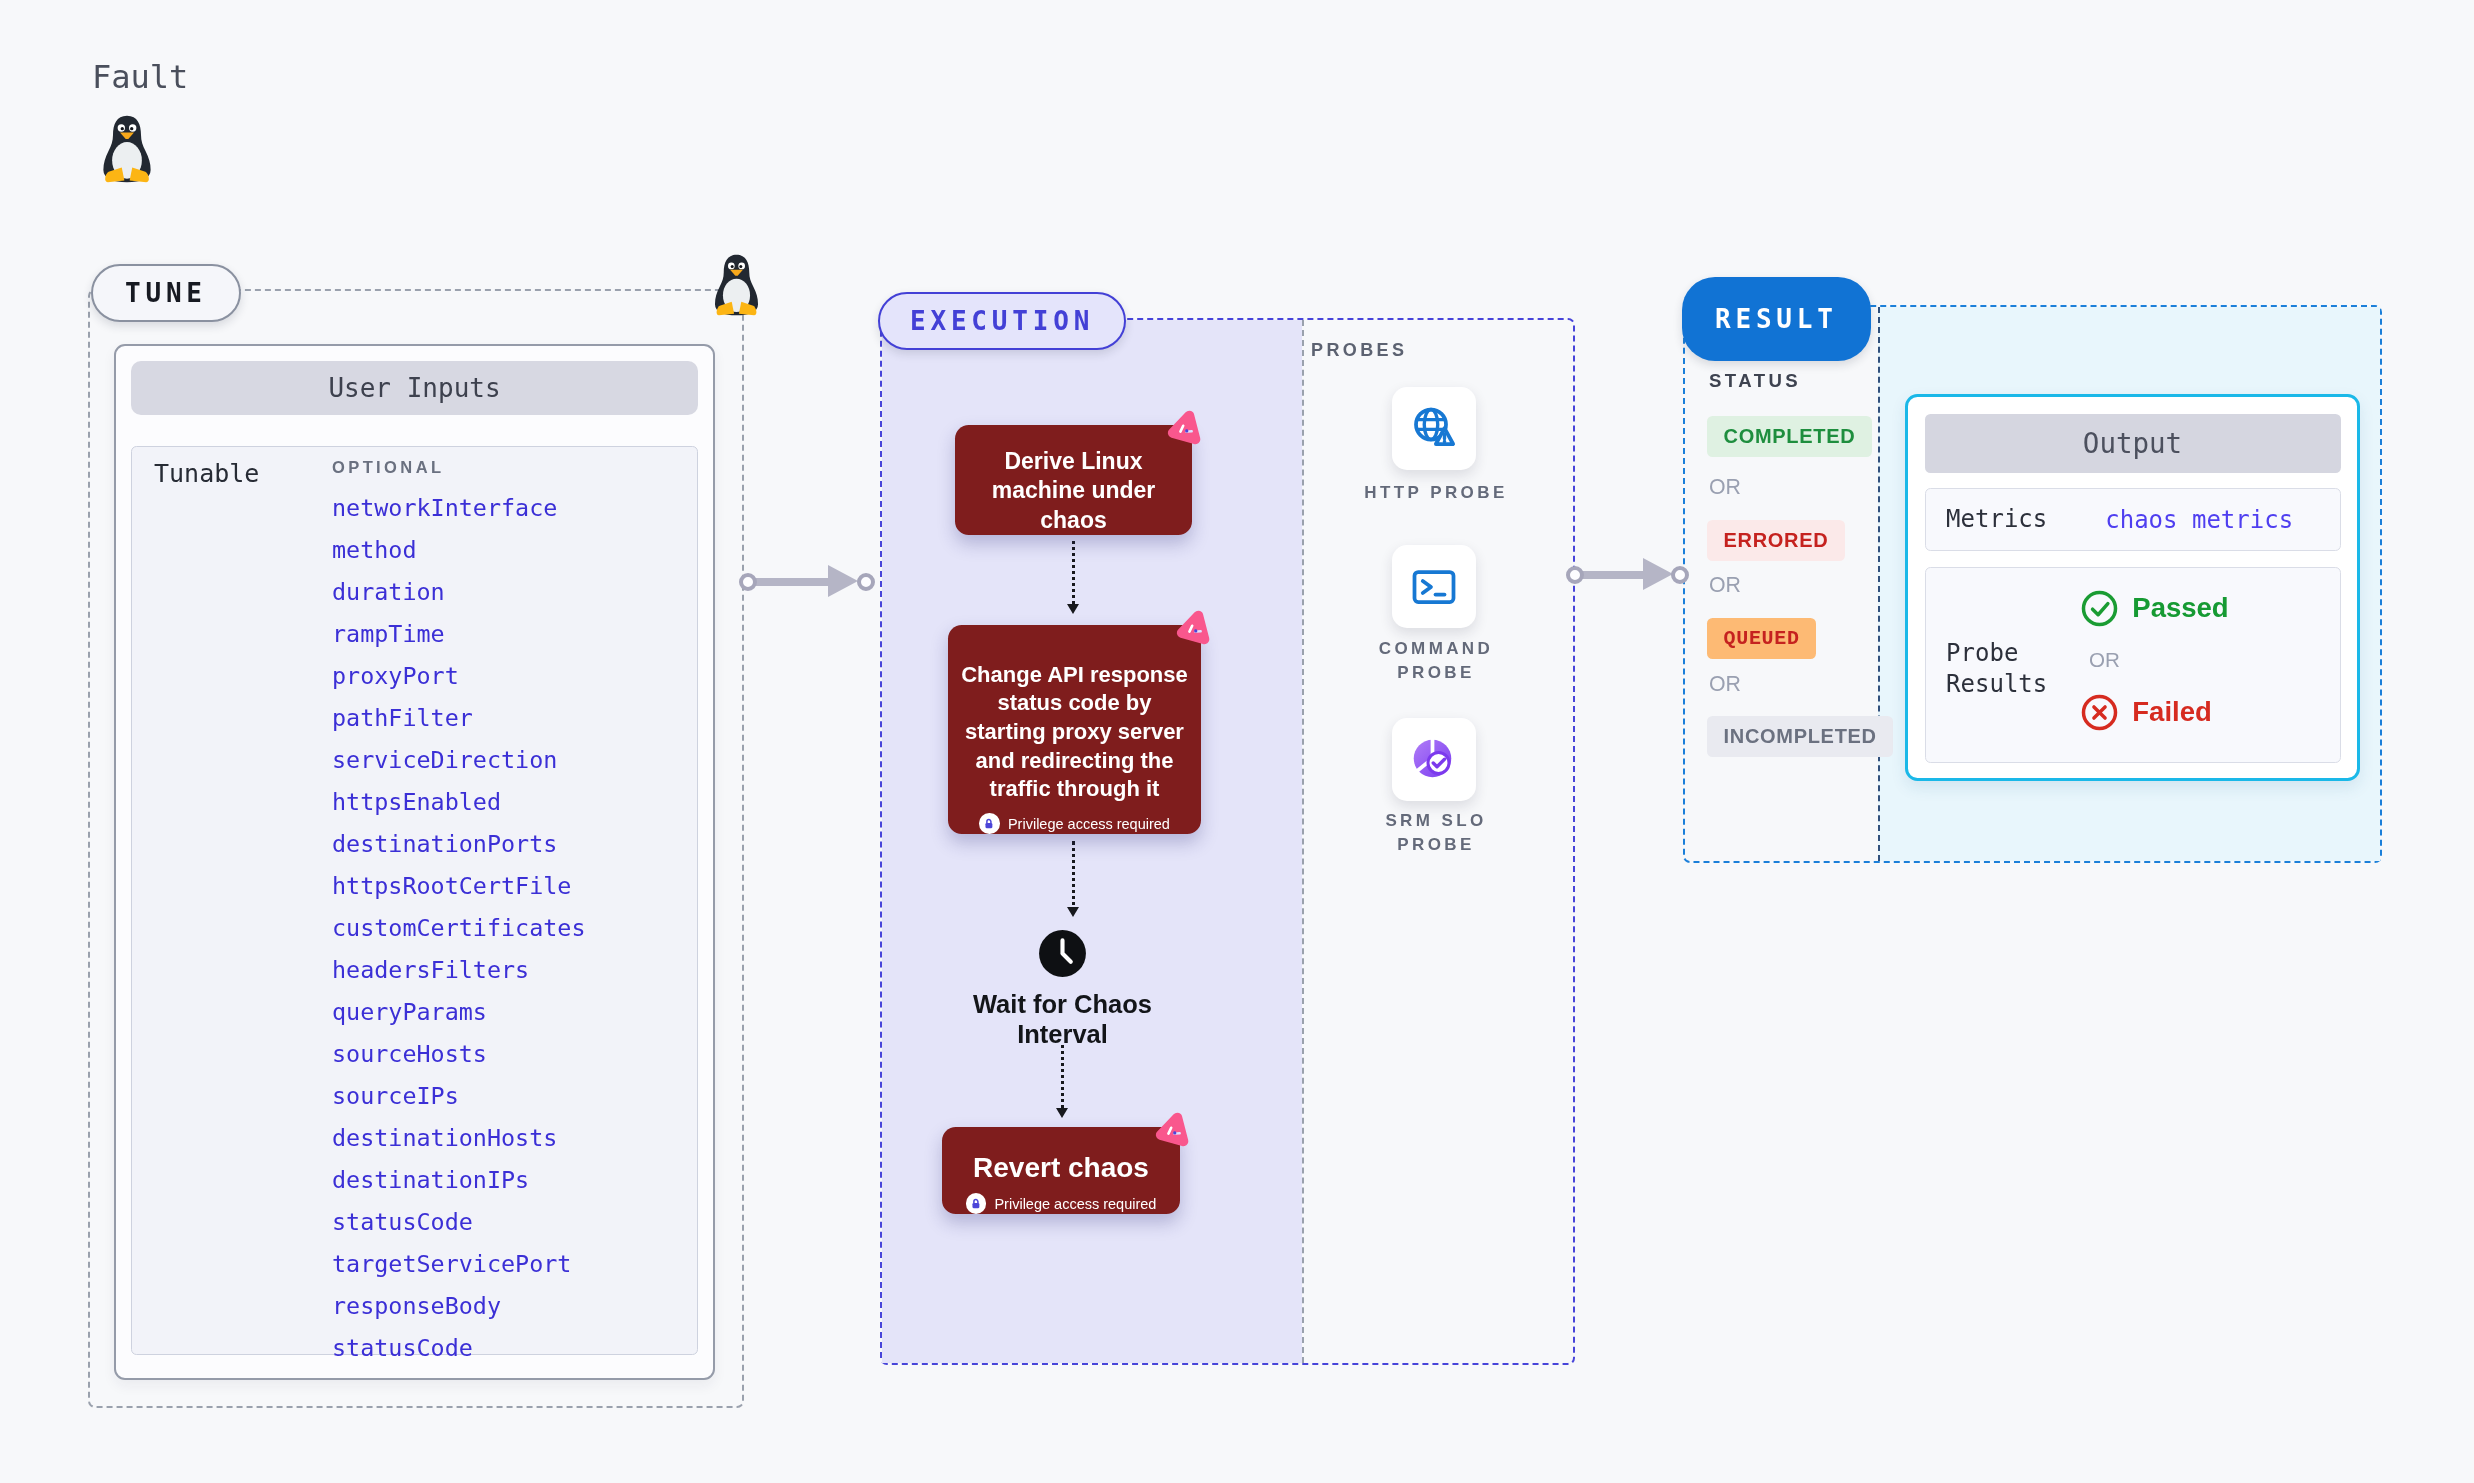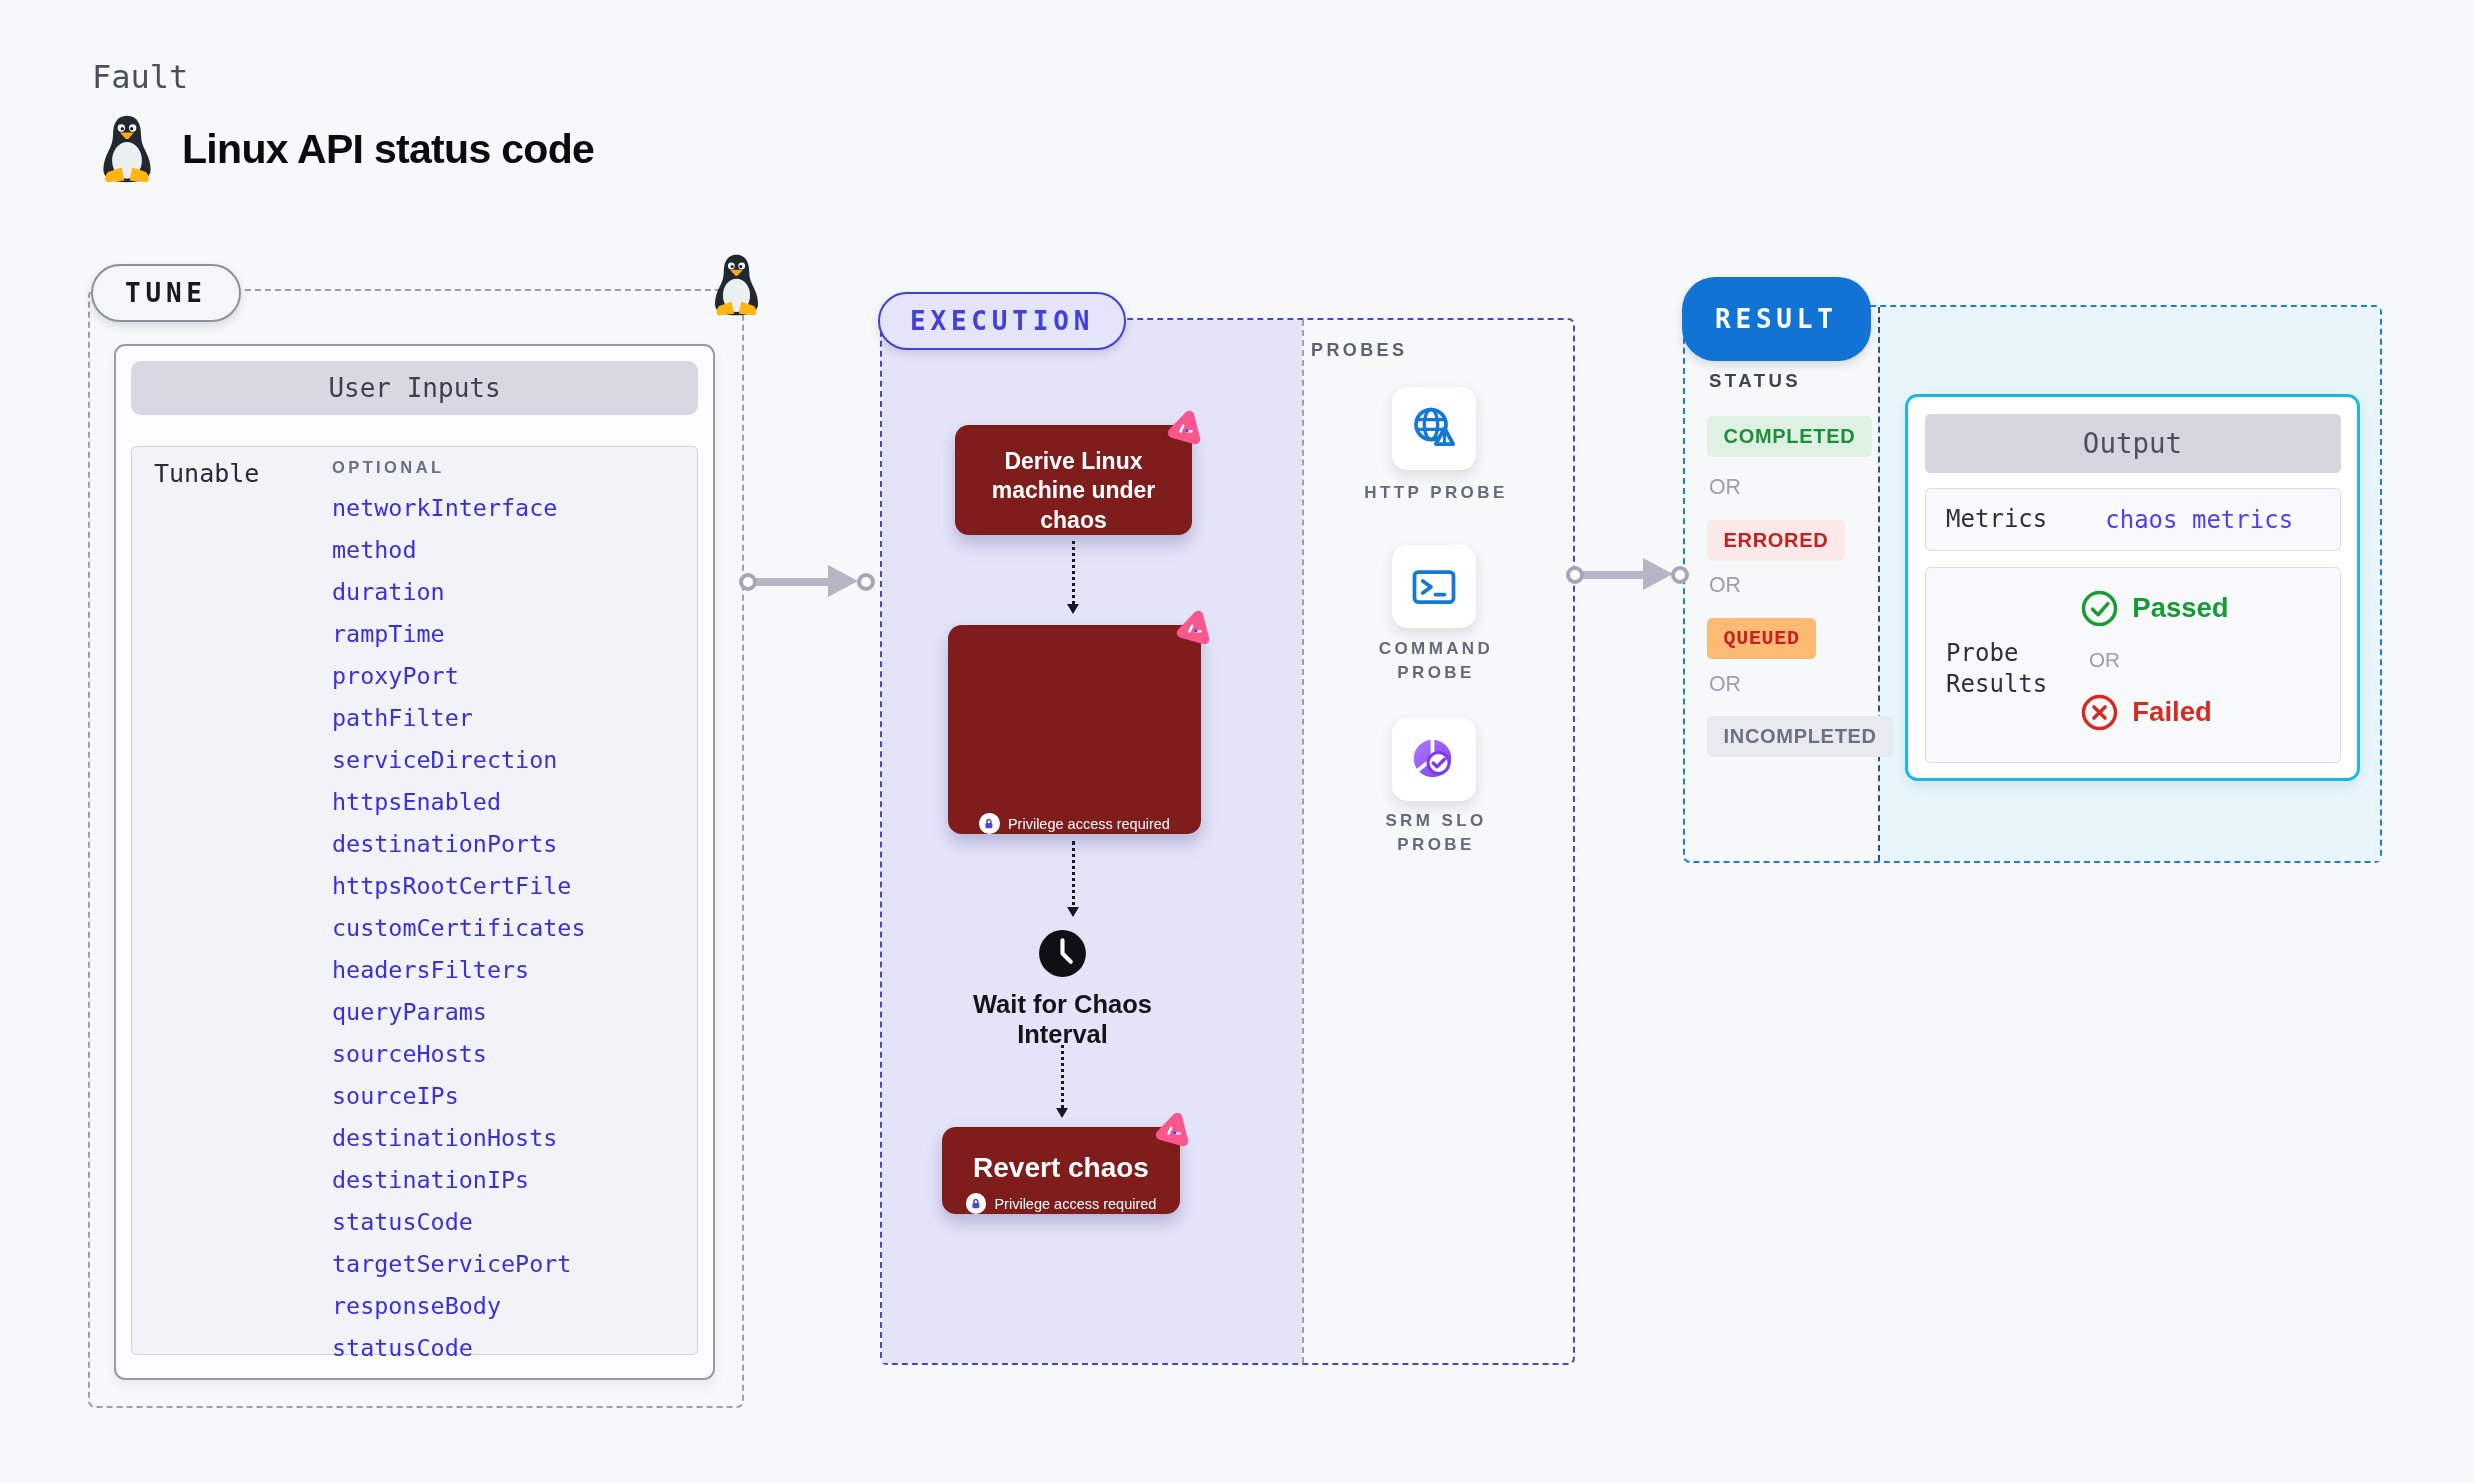--- a/index.html
+++ b/index.html
@@ -135,21 +135,20 @@
       <path d="M32 2C20 2 16 12 16 24c0 7-2 12-5 18-4 8-6 14-6 22 0 10 11 14 27 14s27-4 27-14c0-8-2-14-6-22-3-6-5-11-5-18C48 12 44 2 32 2Z" fill="#222831"></path>
       <ellipse cx="32" cy="53" rx="17" ry="21" fill="#eceff1"></ellipse>
       <circle cx="25.5" cy="16" r="4.2" fill="#fff"></circle>
         <circle cx="38.5" cy="16" r="4.2" fill="#fff"></circle>
       <circle cx="26.6" cy="16.8" r="1.9" fill="#10141a"></circle>
         <circle cx="37.4" cy="16.8" r="1.9" fill="#10141a"></circle>
       <path d="M24 21h16l-6.5 7.5h-3Z" fill="#f7a81b"></path>
       <path d="M11 66l15-5 3 15-19 2c-5 0-3-10 1-12Z" fill="#fcb514"></path>
       <path d="M53 66l-15-5-3 15 19 2c5 0 3-10-1-12Z" fill="#fcb514"></path>
     </svg>
-    <h1 class="page-title">Linux API status code</h1>
   </div>
 
   <div class="dash-box tune-box">
     
   </div>
   <div class="pill pill-tune">TUNE</div>
   <svg class="tux-sm" viewBox="0 0 64 80">
     <path d="M32 2C20 2 16 12 16 24c0 7-2 12-5 18-4 8-6 14-6 22 0 10 11 14 27 14s27-4 27-14c0-8-2-14-6-22-3-6-5-11-5-18C48 12 44 2 32 2Z" fill="#222831"></path>
     <ellipse cx="32" cy="53" rx="17" ry="21" fill="#eceff1"></ellipse>
     <circle cx="25.5" cy="16" r="4.2" fill="#fff"></circle>
@@ -217,20 +216,21 @@
 
   <div class="dotted-arrow a1"></div>
 
   <div class="flow-node node2">
     <svg class="chaos-badge" viewBox="0 0 48 48">
       <path d="M10 33 L28 8 L40 37 Z" fill="#f9578d" stroke="#f9578d" stroke-width="13" stroke-linejoin="round"></path>
       <path d="M22 22l-2.5 8" stroke="#ffffff" stroke-width="3.4" stroke-linecap="round"></path>
       <path d="M27 29l7-1.5" stroke="#dfe2ff" stroke-width="3" stroke-linecap="round"></path>
       <circle cx="27.5" cy="28" r="2.1" fill="#4c45d8"></circle>
     </svg>
+    <span class="node-text">Change API response status code by starting proxy server and redirecting the traffic through it</span>
     <div class="privilege">
       <span class="lock-circle">
         <svg viewBox="0 0 24 24">
             <rect x="6" y="10.5" width="12" height="9" rx="2" fill="#4c45d8"></rect>
             <path d="M8.5 10.5V8a3.5 3.5 0 0 1 7 0v2.5" stroke="#4c45d8" stroke-width="2.6" fill="none"></path>
           </svg>
       </span>
       <span>Privilege access required</span>
     </div>
   </div>

